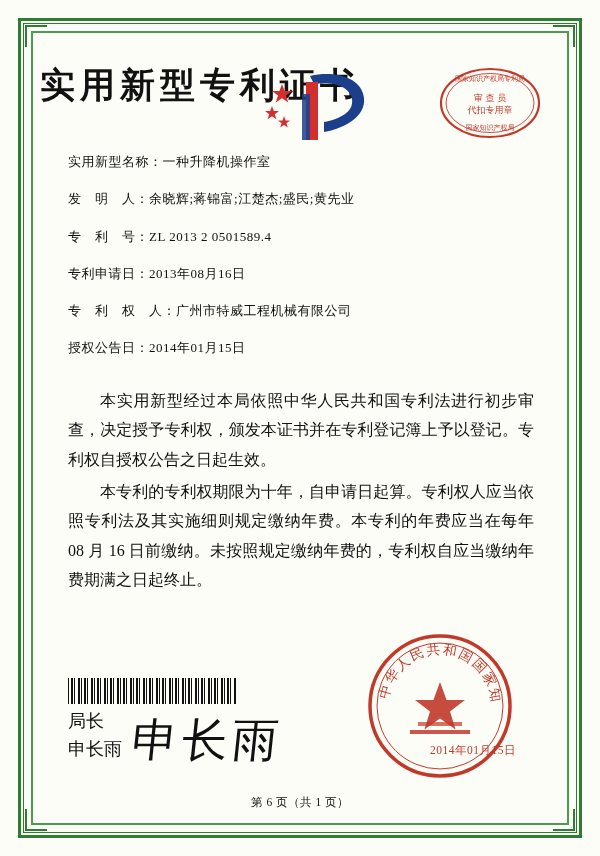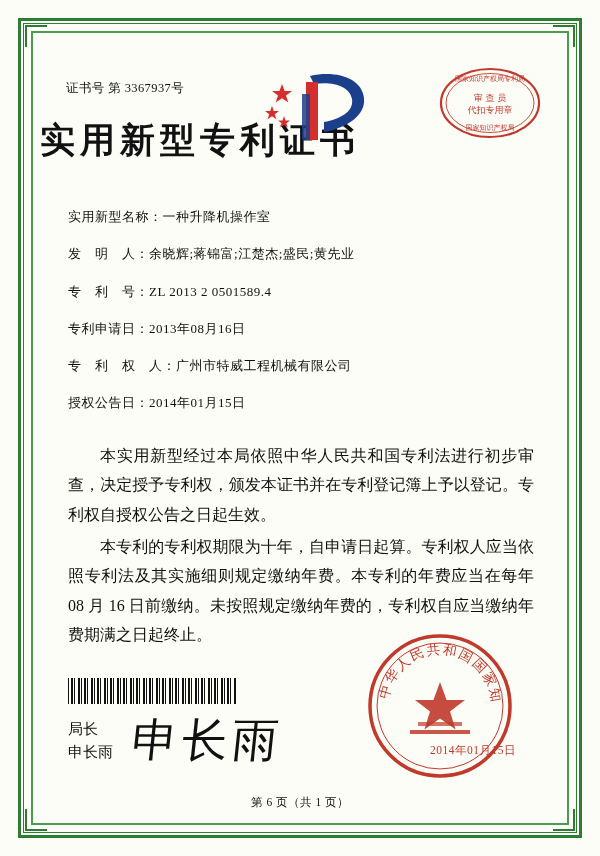--- a/index.html
+++ b/index.html
@@ -159,21 +159,21 @@
         #111 3px, #111 5px, transparent 5px, transparent 6px,
         #111 6px, #111 7px, transparent 7px, transparent 10px,
         #111 10px, #111 12px, transparent 12px, transparent 13px);
   }
 
   
   .sign-block {
     position: absolute;
     left: 28px;
     bottom: 52px;
-    font-size: 15px;
+    font-size: 18px;
     line-height: 1.55;
     color: #111;
     font-family: Liberation Serif, serif;
   }
   .signature {
     position: absolute;
     left: 92px;
     bottom: 44px;
     font-size: 46px;
     font-family: "DejaVu Serif", serif;
@@ -221,24 +221,20 @@
   <div class="frame-outer"></div>
   <div class="frame-mid"></div>
   <div class="frame-inner"></div>
   <div class="corner tl"></div>
   <div class="corner tr"></div>
   <div class="corner bl"></div>
   <div class="corner br"></div>
 
   <div class="content">
 
-    <div class="serial">
-      <span>证书号 第</span>
-      <span>3367937</span><span>号</span>
-    </div>
 
     <div class="logo">
       <svg width="120" height="86" viewBox="0 0 120 86">
         <path d="M52 12 C78 6, 104 14, 106 34 C108 52, 88 64, 66 68 L66 58 C82 55, 96 48, 94 35 C92 22, 74 17, 56 20 Z" fill="#1b3f8b"></path>
         <path d="M48 18 L60 18 L60 76 L48 76 Z" fill="#d32f2f"></path>
         <path d="M44 30 L52 30 L52 76 L44 76 Z" fill="#1b3f8b" opacity="0.85"></path>
         <polygon points="24,20 26.6,27 34,27 28,31.5 30.3,38.5 24,34.3 17.7,38.5 20,31.5 14,27 21.4,27" fill="#d32f2f"></polygon>
         <polygon points="14,42 15.8,47 21,47 16.8,50.2 18.4,55.2 14,52.2 9.6,55.2 11.2,50.2 7,47 12.2,47" fill="#d32f2f"></polygon>
         <polygon points="26,52 27.5,56.4 32,56.4 28.4,59.2 29.8,63.6 26,60.9 22.2,63.6 23.6,59.2 20,56.4 24.5,56.4" fill="#d32f2f"></polygon>
       </svg>

